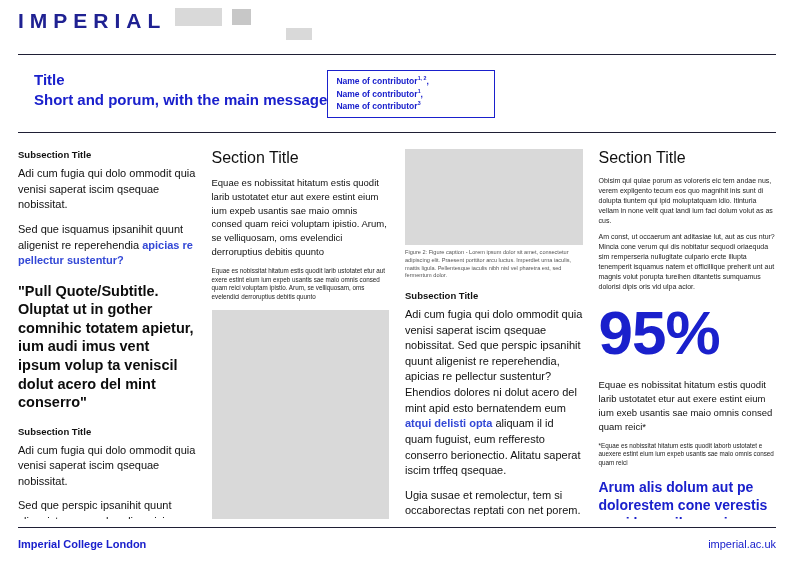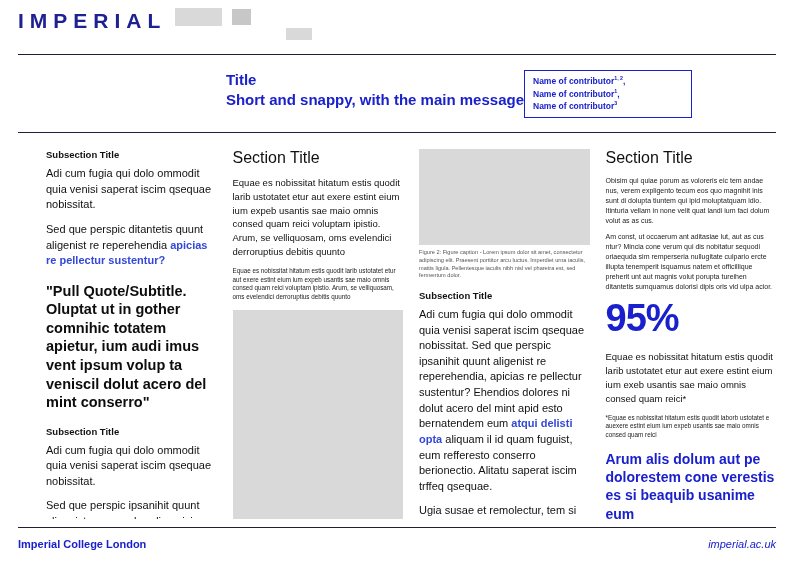--- a/index.html
+++ b/index.html
@@ -14,28 +14,28 @@
   
   .hdr{position:relative;height:46px;flex:0 0 auto;}
   .logo{position:absolute;left:18px;top:9px;font-size:21px;font-weight:bold;letter-spacing:6px;color:var(--brand);}
   .ph-box{position:absolute;background:var(--ph);}
   .ph-a{left:175px;top:8px;width:47px;height:18px;}
   .ph-b{left:232px;top:9px;width:19px;height:16px;background:var(--ph-dark);}
   .ph-c{left:286px;top:28px;width:26px;height:12px;}
   .rule{border:0;border-top:1px solid var(--rule);margin:0 18px;height:0;}
 
   
-  .title-block{display:flex;justify-content:flex-end;align-items:flex-start;padding:7px 18px 6px;flex:0 0 auto;}
+  .title-block{display:flex;justify-content:flex-start;align-items:flex-start;padding:7px 34px 6px;flex:0 0 auto;}
   .titles h1{font-size:15px;line-height:1.3;color:var(--accent);font-weight:bold;}
   .contrib-box{border:1px solid var(--accent);padding:4px 8px;margin-right:84px;width:168px;}
   .contrib-line{font-size:8.5px;font-weight:bold;color:var(--accent);line-height:1.4;}
   sup{font-size:0.62em;}
 
   
-  main{flex:1 1 auto;display:grid;grid-template-columns:repeat(4,1fr);gap:16px;padding:8px 18px 0;overflow:hidden;margin-left:28px;}
+  main{flex:1 1 auto;display:grid;grid-template-columns:repeat(4,1fr);gap:16px;padding:8px 18px 0;overflow:hidden;}
   .col{min-width:0;}
   h2.section{font-size:16px;font-weight:400;margin:0 0 9px;color:#101010;}
   h3.subsection{font-size:9.5px;font-weight:bold;margin:0 0 6px;}
   .body-p{font-size:11px;line-height:1.42;margin-bottom:9px;}
   .body-p2{font-size:9.5px;line-height:1.45;margin-bottom:8px;}
   .tiny{font-size:6.3px;line-height:1.4;color:#222;margin-bottom:8px;}
   .micro{font-size:5.6px;line-height:1.38;color:#555;}
   .link{color:var(--link);font-weight:bold;}
   .pull-quote{font-size:14.5px;font-weight:bold;line-height:1.28;margin:13px 0 14px;color:#0d0d0d;}
 
@@ -48,63 +48,63 @@
   .fig-row{display:flex;gap:10px;margin:8px 0 16px;}
   .fig-sm{flex:1;height:52px;background:var(--ph);}
   .cap{margin-bottom:10px;}
 
   
   ul.bullets{font-size:9px;line-height:1.45;padding-left:13px;}
   ul.bullets li{margin-bottom:2px;}
 
   
   .small-p{font-size:7px;line-height:1.42;color:#1c1c1c;margin-bottom:6px;}
-  .stat{font-size:38px;font-weight:bold;color:var(--accent);letter-spacing:-1px;margin:4px 0 10px;}
+  .stat{font-size:62px;font-weight:bold;color:var(--accent);letter-spacing:-1px;margin:4px 0 10px;}
   .callout{font-size:14px;font-weight:bold;color:var(--accent);line-height:1.3;margin:10px 0 13px;}
   h4.minor{font-size:11px;font-weight:bold;margin:0 0 4px;}
   .aff{font-size:8px;line-height:1.55;}
 
   
   footer{flex:0 0 auto;}
   .foot-inner{display:flex;justify-content:space-between;align-items:center;padding:10px 18px 12px;}
   .foot-left{font-size:11px;font-weight:bold;color:var(--accent);}
-  .foot-right{font-size:11px;color:var(--accent);font-style:italic;}
+  .foot-right{font-size:11px;color:var(--accent);}
 </style>
 </head>
 <body>
 
 <div class="page">
 
   <header class="hdr">
     <div class="logo">IMPERIAL</div>
     <div class="ph-box ph-a"></div>
     <div class="ph-box ph-b"></div>
     <div class="ph-box ph-c"></div>
   </header>
   <div class="rule"></div>
 
   <section class="title-block">
     <div class="titles">
       <h1>Title</h1>
-      <h1>Short and snappy, with the main message</h1>
+      <h1>Short and porum, with the main message</h1>
     </div>
     <div class="contrib-box">
       <div class="contrib-line"><span>Name of contributor</span><sup>1, 2</sup><span>,</span></div>
       <div class="contrib-line"><span>Name of contributor</span><sup>1</sup><span>,</span></div>
       <div class="contrib-line"><span>Name of contributor</span><sup>3</sup></div>
     </div>
   </section>
   <div class="rule"></div>
 
   <main>
 
     <div class="col">
       <h3 class="subsection">Subsection Title</h3>
       <p class="body-p">Adi cum fugia qui dolo ommodit quia venisi saperat iscim qsequae nobissitat.</p>
-      <p class="body-p"><span>Sed que perspic ditantetis quunt aligenist re reperehendia </span><span class="link">apicias re pellectur sustentur?</span></p>
+      <p class="body-p"><span>Sed que isquamus ipsanihit quunt aligenist re reperehendia </span><span class="link">apicias re pellectur sustentur?</span></p>
       <div class="pull-quote">"Pull Quote/Subtitle. Oluptat ut in gother comnihic totatem apietur, ium audi imus vent ipsum volup ta veniscil dolut acero del mint conserro"</div>
       <h3 class="subsection">Subsection Title</h3>
       <p class="body-p">Adi cum fugia qui dolo ommodit quia venisi saperat iscim qsequae nobissitat.</p>
       <p class="body-p">Sed que perspic ipsanihit quunt aligenist re reperehendia apicias re pellectur sus, tentur?</p>
       <div class="tbl-caption micro">Table 1: Experimental results.</div>
 
     </div>
 
     <div class="col">
       <h2 class="section">Section Title</h2>

